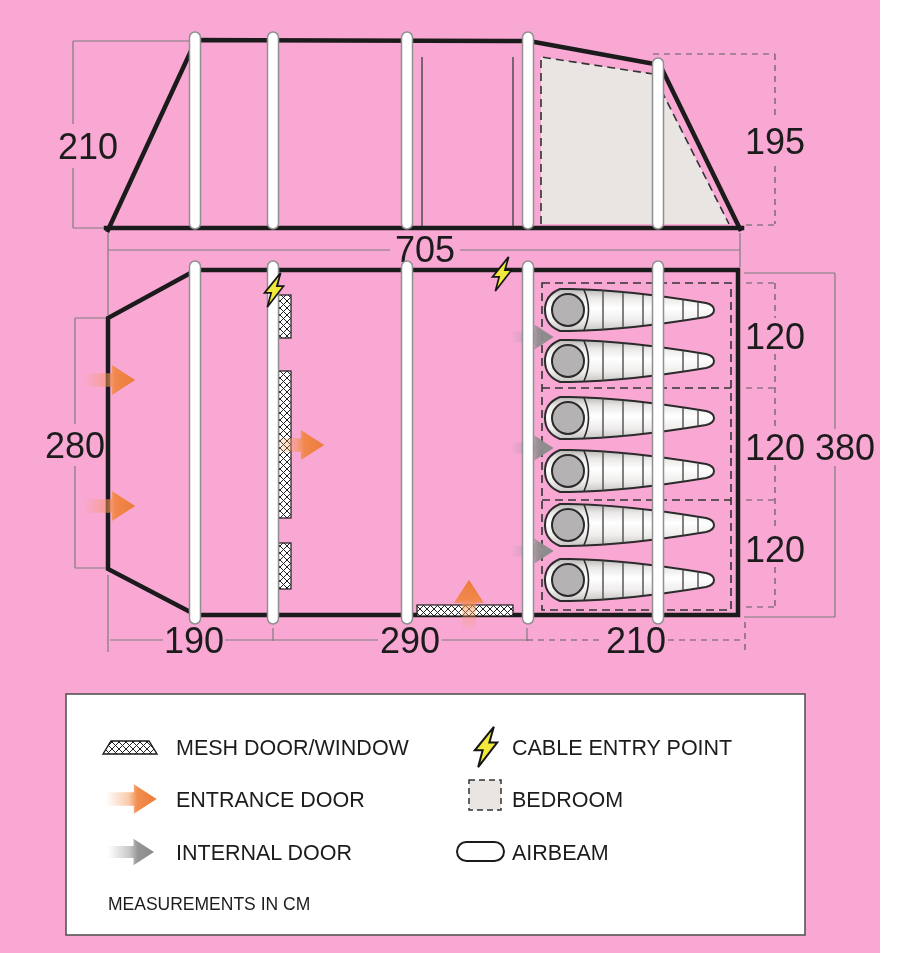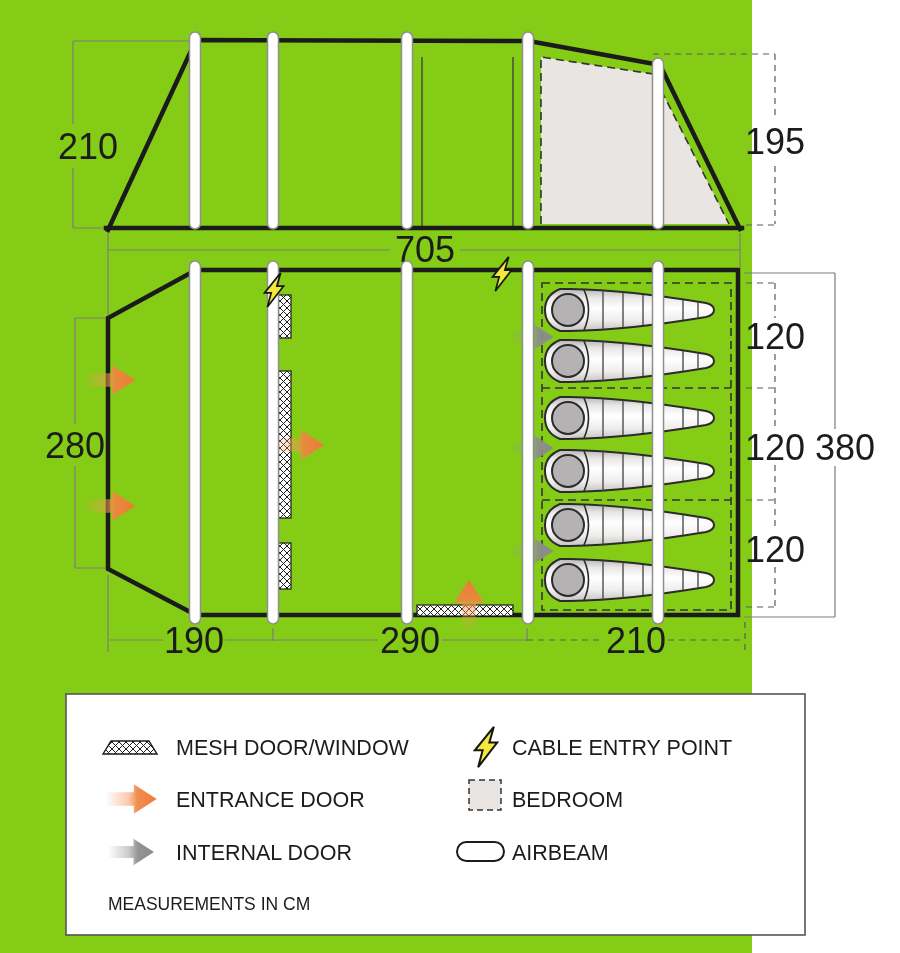--- a/index.html
+++ b/index.html
@@ -1,16 +1,16 @@
 <!DOCTYPE html>
 <html><head>
 <meta charset="utf-8">
 <style>
   html,body{margin:0;padding:0;background:#fff;}
-  .stage{width:752px;height:953px;position:relative;background:#84cc16;}
+  .stage{width:880px;height:953px;position:relative;background:#f9a8d4;}
   svg{display:block;}
   text{font-family:"Liberation Sans", sans-serif;}
   .dim{font-size:36px;fill:#1c1c1c;text-anchor:middle;dominant-baseline:central;}
   .leg{font-size:21.5px;fill:#1c1c1c;text-anchor:start;dominant-baseline:central;}
   .note{font-size:17.5px;fill:#1c1c1c;text-anchor:start;dominant-baseline:central;}
   .outline{stroke:#1b1b1b;stroke-width:4.5;fill:none;stroke-linejoin:miter;stroke-linecap:square;}
   .dimline{stroke:#7d7d7d;stroke-width:1.2;fill:none;}
   .dimdash{stroke:#5c5c5c;stroke-width:1.2;fill:none;stroke-dasharray:6 5;}
   .beddash{stroke:#333;stroke-width:1.6;fill:none;stroke-dasharray:8 5;}
   .pole{fill:#ffffff;stroke:#8f8f8f;stroke-width:1.5;}

